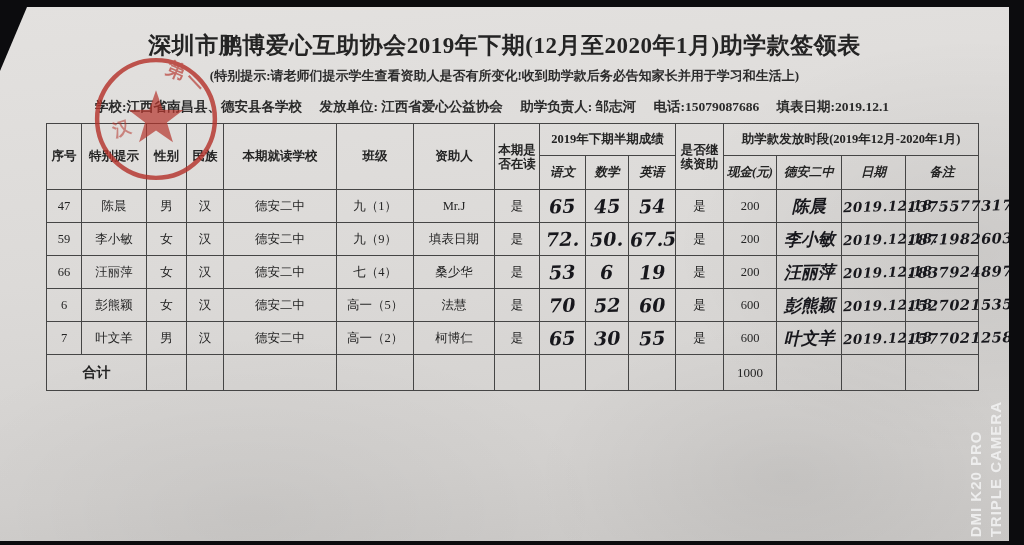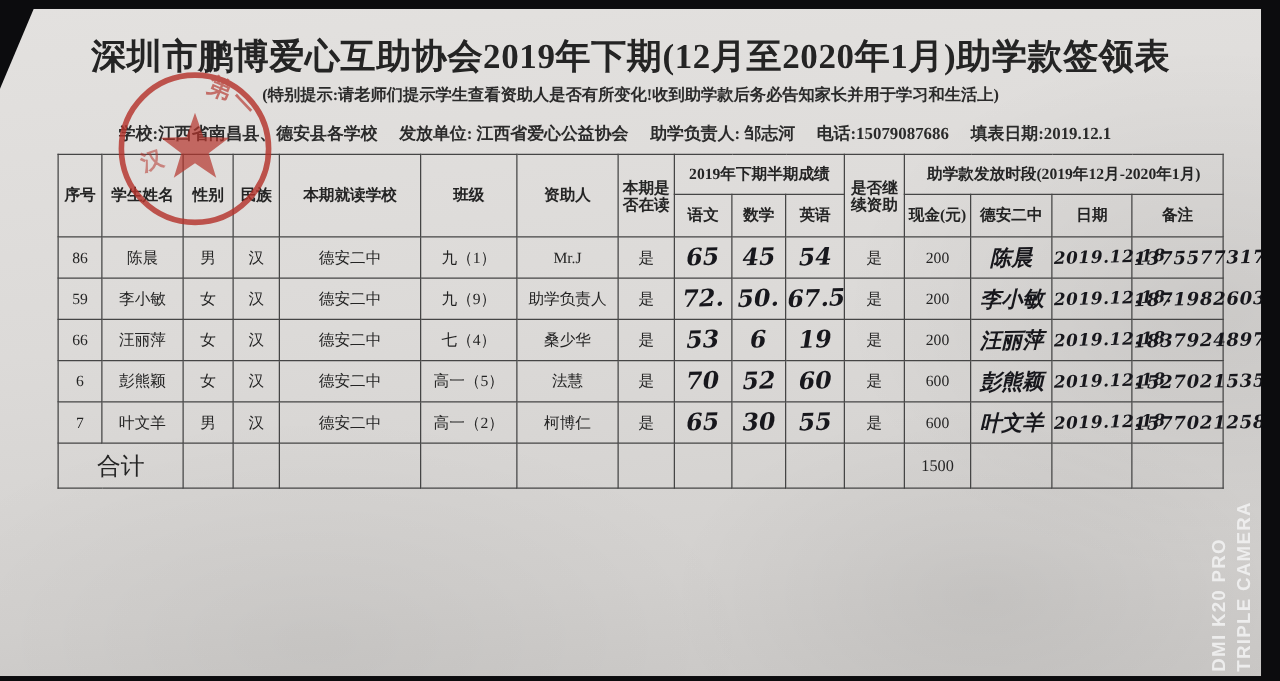--- a/index.html
+++ b/index.html
@@ -11,21 +11,21 @@
     background:
       radial-gradient(360px 220px at 78% 88%, rgba(0,0,0,0.06), rgba(0,0,0,0) 70%),
       radial-gradient(500px 260px at 25% 95%, rgba(0,0,0,0.05), rgba(0,0,0,0) 70%),
       radial-gradient(420px 300px at 96% 45%, rgba(0,0,0,0.07), rgba(0,0,0,0) 70%),
       linear-gradient(175deg,#e3e1df 0%, #dcdad8 45%, #d3d1cf 80%, #c9c7c5 100%);
     clip-path:polygon(27px 0, 100% 0, 100% 100%, 0 100%, 0 64px);
   }
 
   .title{
     margin-top:24px; text-align:center;
-    font-size:28px; font-weight:bold; color:#242424; line-height:30px;
+    font-size:23px; font-weight:bold; color:#242424; line-height:30px;
     letter-spacing:0.5px;
   }
   .notice{
     margin-top:6px; text-align:center;
     font-size:13px; font-weight:bold; color:#2b2b2b; line-height:18px;
   }
   .infoline{
     margin:12px 0 0 95px; font-size:13.5px; font-weight:bold;
     color:#2b2b2b; line-height:20px; white-space:nowrap;
   }
@@ -33,23 +33,23 @@
 
   table.grid{
     margin:6px 0 0 46px; border-collapse:collapse; table-layout:fixed;
     width:932px; color:#242424;
   }
   table.grid td{
     border:1px solid #454545; text-align:center; vertical-align:middle;
     font-size:12.5px; padding:0 1px; overflow:visible; white-space:normal;
   }
   tr.h1 td{height:32px; font-weight:bold;}
-  tr.h2 td{height:34px; font-weight:bold;}
+  tr.h2 td{height:34px; font-weight:bold;font-style:italic;}
   tr.data td{height:33px;}
-  tr.total td{height:36px; font-size:19px; font-weight:normal;}
+  tr.total td{height:36px; font-size:14px; font-weight:bold;}
   td.name{font-size:14px;}
   td.small2{font-size:12px; line-height:14px; padding:0 3px; font-weight:bold;}
 
   .hand{
     font-family:"DejaVu Serif", serif; font-style:italic; font-weight:600;
     color:#17171c; white-space:nowrap;
   }
   .score{font-size:19px; transform:rotate(-2deg); display:inline-block;}
   .sig{font-size:17px; transform:rotate(-1deg); display:inline-block;}
   .hdate{font-size:13.5px; transform:rotate(-1.5deg); display:inline-block; letter-spacing:0.5px;}
@@ -103,21 +103,21 @@
         <col style="width:48px">
       <col style="width:53px">
         <col style="width:65px">
         <col style="width:64px">
         <col style="width:73px">
     </colgroup>
 
     <tbody>
         <tr class="h1">
       <td rowspan="2">序号</td>
-      <td rowspan="2">学生姓名</td>
+      <td rowspan="2">特别提示</td>
       <td rowspan="2">性别</td>
       <td rowspan="2">民族</td>
       <td rowspan="2">本期就读学校</td>
       <td rowspan="2">班级</td>
       <td rowspan="2">资助人</td>
       <td rowspan="2" class="small2">本期是否在读</td>
       <td colspan="3">2019年下期半期成绩</td>
       <td rowspan="2" class="small2">是否继续资助</td>
       <td colspan="4">助学款发放时段(2019年12月-2020年1月)</td>
     </tr>
@@ -125,21 +125,21 @@
       <td>语文</td>
       <td>数学</td>
       <td>英语</td>
       <td>现金(元)</td>
       <td>德安二中</td>
       <td>日期</td>
       <td>备注</td>
     </tr>
 
     <tr class="data">
-      <td>86</td>
+      <td>47</td>
       <td class="name">陈晨</td>
       <td class="name">男</td>
       <td class="name">汉</td>
       <td class="name">德安二中</td>
       <td class="name">九（1）</td>
       <td class="name">Mr.J</td>
       <td>是</td>
       <td><span class="hand score">65</span></td>
       <td><span class="hand score">45</span></td>
       <td><span class="hand score">54</span></td>
@@ -150,21 +150,21 @@
       <td><span class="hand hnote">13755773177</span></td>
     </tr>
 
     <tr class="data">
       <td>59</td>
       <td class="name">李小敏</td>
       <td class="name">女</td>
       <td class="name">汉</td>
       <td class="name">德安二中</td>
       <td class="name">九（9）</td>
-      <td class="name">助学负责人</td>
+      <td class="name">填表日期</td>
       <td>是</td>
       <td><span class="hand score">72.</span></td>
       <td><span class="hand score">50.</span></td>
       <td><span class="hand score">67.5</span></td>
       <td>是</td>
       <td>200</td>
       <td><span class="hand sig">李小敏</span></td>
       <td><span class="hand hdate">2019.12.18.</span></td>
       <td><span class="hand hnote">18719826031</span></td>
     </tr>
@@ -231,21 +231,21 @@
       <td></td>
           <td></td>
           <td></td>
           <td></td>
           <td></td>
           <td></td>
       <td></td>
           <td></td>
           <td></td>
           <td></td>
-      <td style="font-weight:normal;font-size:13px;">1500</td>
+      <td style="font-weight:normal;font-size:13px;">1000</td>
       <td></td>
           <td></td>
           <td></td>
     </tr>
   </tbody>
     </table>
 
   <svg class="stamp" viewBox="0 0 200 200">
     <circle cx="100" cy="100" r="92" fill="none" stroke="#b5342c" stroke-width="7"></circle>
     <polygon points="100,55 110.6,85.4 142.8,86.1 117.1,105.6 126.5,136.4 100,118 73.5,136.4 82.9,105.6 57.2,86.1 89.4,85.4" fill="#b5342c" opacity="0.85"></polygon>

